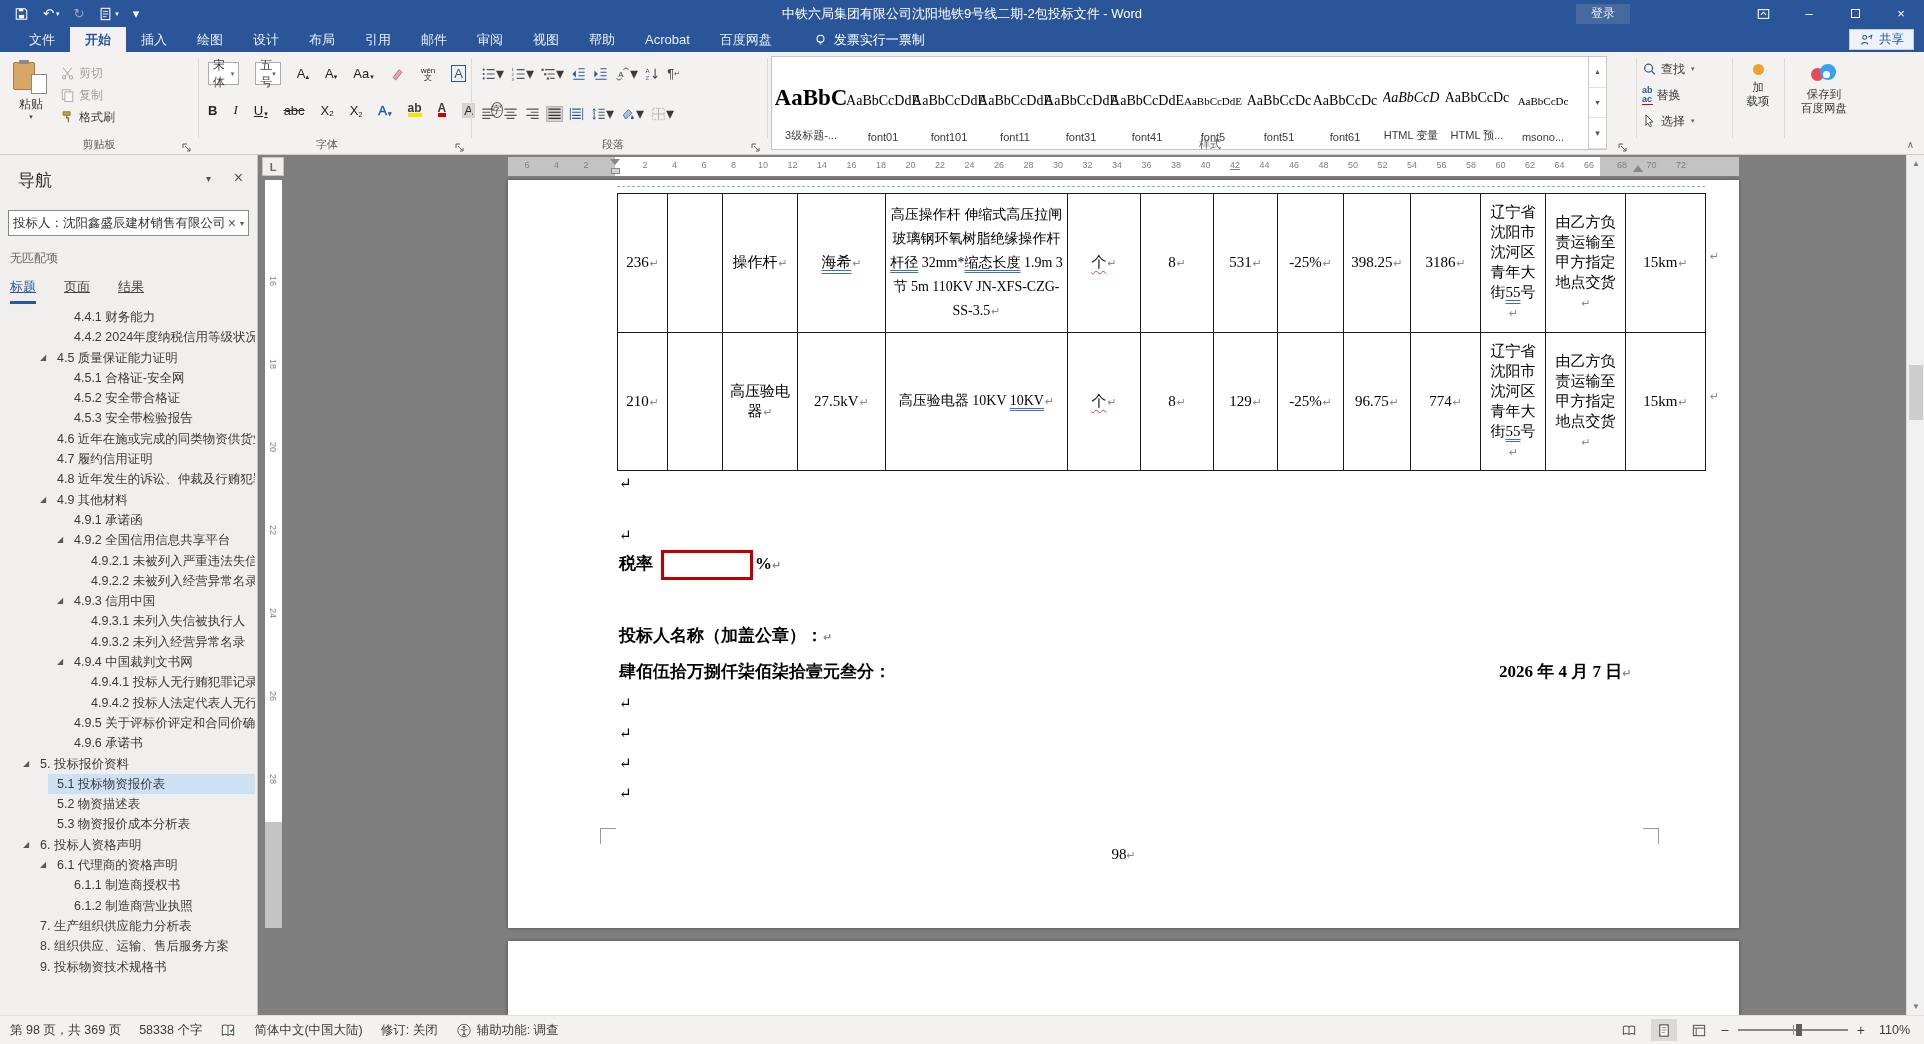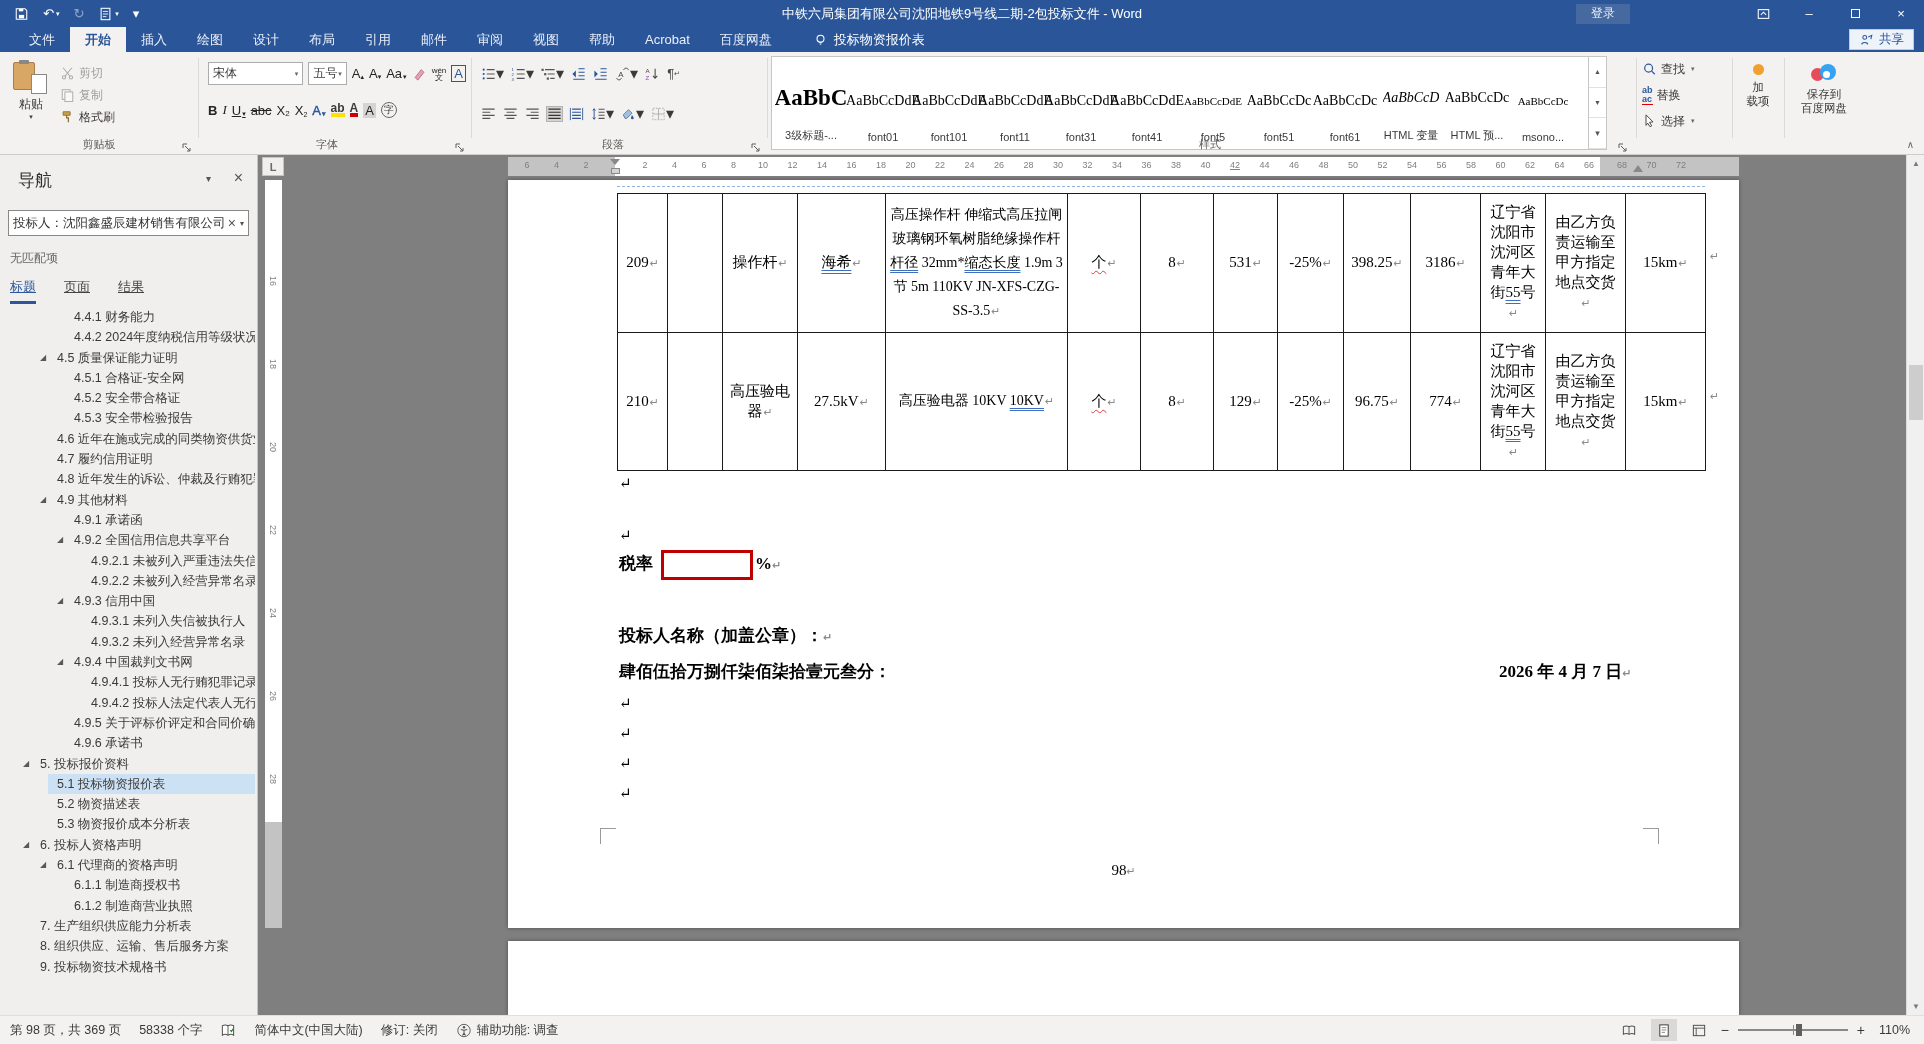--- a/index.html
+++ b/index.html
@@ -46,21 +46,21 @@
   .clip-board { display:block; width:22px; height:28px; background:#d8a766; border:1px solid #a97c3f; border-radius:2px; position:relative; }
   .clip-board:before { content:""; position:absolute; left:5px; top:-3px; width:10px; height:4px; background:#8a8886; border-radius:1px; }
   .clip-page { display:block; position:absolute; left:18px; top:12px; width:16px; height:20px; background:#fff; border:1px solid #8a8886; }
   .clip-icon { position:relative; display:block; width:36px; height:34px; margin-top:2px; }
   .pb-dd { font-size:7px; color:#444; }
   .mini-col { position:absolute; left:56px; top:6px; }
   .mini { display:flex; align-items:center; gap:4px; font-size:12px; height:22px; white-space:nowrap; }
   .mini.dis { color:#a19f9d; }
   .mini.dis svg { opacity:.5; }
 
-  .frow1, .frow2 { position:absolute; left:6px; right:2px; display:flex; align-items:center; gap:5px; }
+  .frow1, .frow2 { position:absolute; left:6px; right:2px; display:flex; align-items:center; gap:16px; }
   .frow1 { top:6px; } .frow2 { top:46px; }
   .combo { background:#fff; border:1px solid #acacac; height:23px; display:flex; align-items:center;
     justify-content:space-between; font-size:12px; padding:0 4px; }
   .combo i { font-style:normal; font-size:7px; color:#666; }
   .fname { width:118px; } .fsize { width:46px; }
   .tbtn { font-size:13px; display:flex; align-items:flex-end; white-space:nowrap; color:#252423; }
   .tbtn sup { font-size:7px; } .tbtn .dd { font-size:7px; margin-left:1px; }
   .bB { font-weight:bold; } .bI { font-style:italic; font-family:"Liberation Serif",serif; }
   .bU { text-decoration:underline; } .bS { text-decoration:line-through; }
   .ubar { display:inline-block; line-height:10px; text-align:center; font-size:12px; font-weight:bold; }
@@ -155,21 +155,21 @@
 
   .docline { position:absolute; left:111px; font-family:"Liberation Serif","DejaVu Serif",serif; font-size:15px; color:#000; white-space:nowrap; }
   .bl { font-weight:bold; font-size:17px; }
   .redbox { display:inline-block; width:92px; height:30px; border:3px solid #c00000; vertical-align:middle; margin:0 2px 0 8px; }
   .greenbox { display:inline-block; border:3px solid #00a64f; padding:0 6px; margin-left:6px; }
   .greenbox u { font-weight:bold; }
   .dateline { position:absolute; left:880px; top:0; font-weight:bold; }
   .fmark { position:absolute; width:16px; height:16px; border-top:1px solid #9a9a9a; }
   .fmark.fl { border-left:1px solid #9a9a9a; }
   .fmark.fr { border-right:1px solid #9a9a9a; }
-  .pagenum { position:absolute; left:0; width:100%; top:682px; text-align:center; font-family:"Liberation Serif",serif; font-size:15px; }
+  .pagenum { position:absolute; left:0; width:100%; top:666px; text-align:center; font-family:"Liberation Serif",serif; font-size:15px; }
 
   .vscroll { position:absolute; right:0; top:0; width:18px; height:100%; background:#f0f0f0; border-left:1px solid #dcdcdc; }
   .varrow { position:absolute; left:0; width:18px; height:17px; display:flex; align-items:center; justify-content:center; font-size:8px; color:#7a7a7a; }
   .vdown { bottom:0; }
   .vthumb { position:absolute; left:2px; top:210px; width:14px; height:55px; background:#cdcdcd; }
 
   
   .statusbar { position:absolute; left:0; bottom:0; width:100%; height:29px; background:#f3f2f1; border-top:1px solid #e1dfdd; display:flex; align-items:center; font-size:12.5px; color:#3b3a39; }
   .sseg { margin-left:18px; display:flex; align-items:center; gap:5px; white-space:nowrap; }
   .sseg:first-child { margin-left:10px; }
@@ -238,21 +238,21 @@
         <div class="tab">视图</div>
         <div class="tab">帮助</div>
         <div class="tab">Acrobat</div>
         <div class="tab">百度网盘</div>
       </div>
     <div class="helptab">
       <svg class="si" viewBox="0 0 16 16">
           <circle cx="8" cy="6.5" r="4" fill="none" stroke="#fff" stroke-width="1.2"></circle>
           <path d="M6.5 10.5h3M7 12.5h2" stroke="#fff" stroke-width="1.2"></path>
         </svg>
-      <span>投标物资报价表</span>
+      <span>发票实行一票制</span>
     </div>
     <div class="sharebtn">
       <svg class="si" viewBox="0 0 16 16">
           <circle cx="6" cy="5" r="2.2" fill="none" stroke="#2b579a" stroke-width="1.2"></circle>
           <path d="M2.5 13c.5-3 6.5-3 7 0" fill="none" stroke="#2b579a" stroke-width="1.2"></path>
           <path d="M10 4.5l4-1.8-1 4.2" fill="none" stroke="#2b579a" stroke-width="1.2"></path>
         </svg>
       <span>共享</span>
     </div>
   </div>
@@ -694,21 +694,21 @@
             <col style="width:64px">
           <col style="width:66px">
             <col style="width:67px">
             <col style="width:70px">
             <col style="width:65px">
           <col style="width:80px">
             <col style="width:80px">
         </colgroup>
         <tbody>
             <tr class="r1">
-          <td><span class="pe">209</span></td>
+          <td><span class="pe">236</span></td>
           <td></td>
           <td class="namec"><span class="pe"><span>操作杆</span></span></td>
           <td><span class="pe"><span class="ins">海希</span></span></td>
           <td class="descc"><span class="pe"><span>高压操作杆 伸缩式高压拉闸玻璃钢环氧树脂绝缘操作杆 </span><span class="ins">杆径</span><span> 32mm*</span><span class="ins">缩态长度</span><span> 1.9m 3 节 5m 110KV JN-XFS-CZG-SS-3.5</span></span></td>
           <td><span class="pe"><span class="spw">个</span></span></td>
           <td><span class="pe">8</span></td>
           <td><span class="pe">531</span></td>
           <td><span class="pe">-25%</span></td>
           <td><span class="pe">398.25</span></td>
           <td><span class="pe">3186</span></td>

